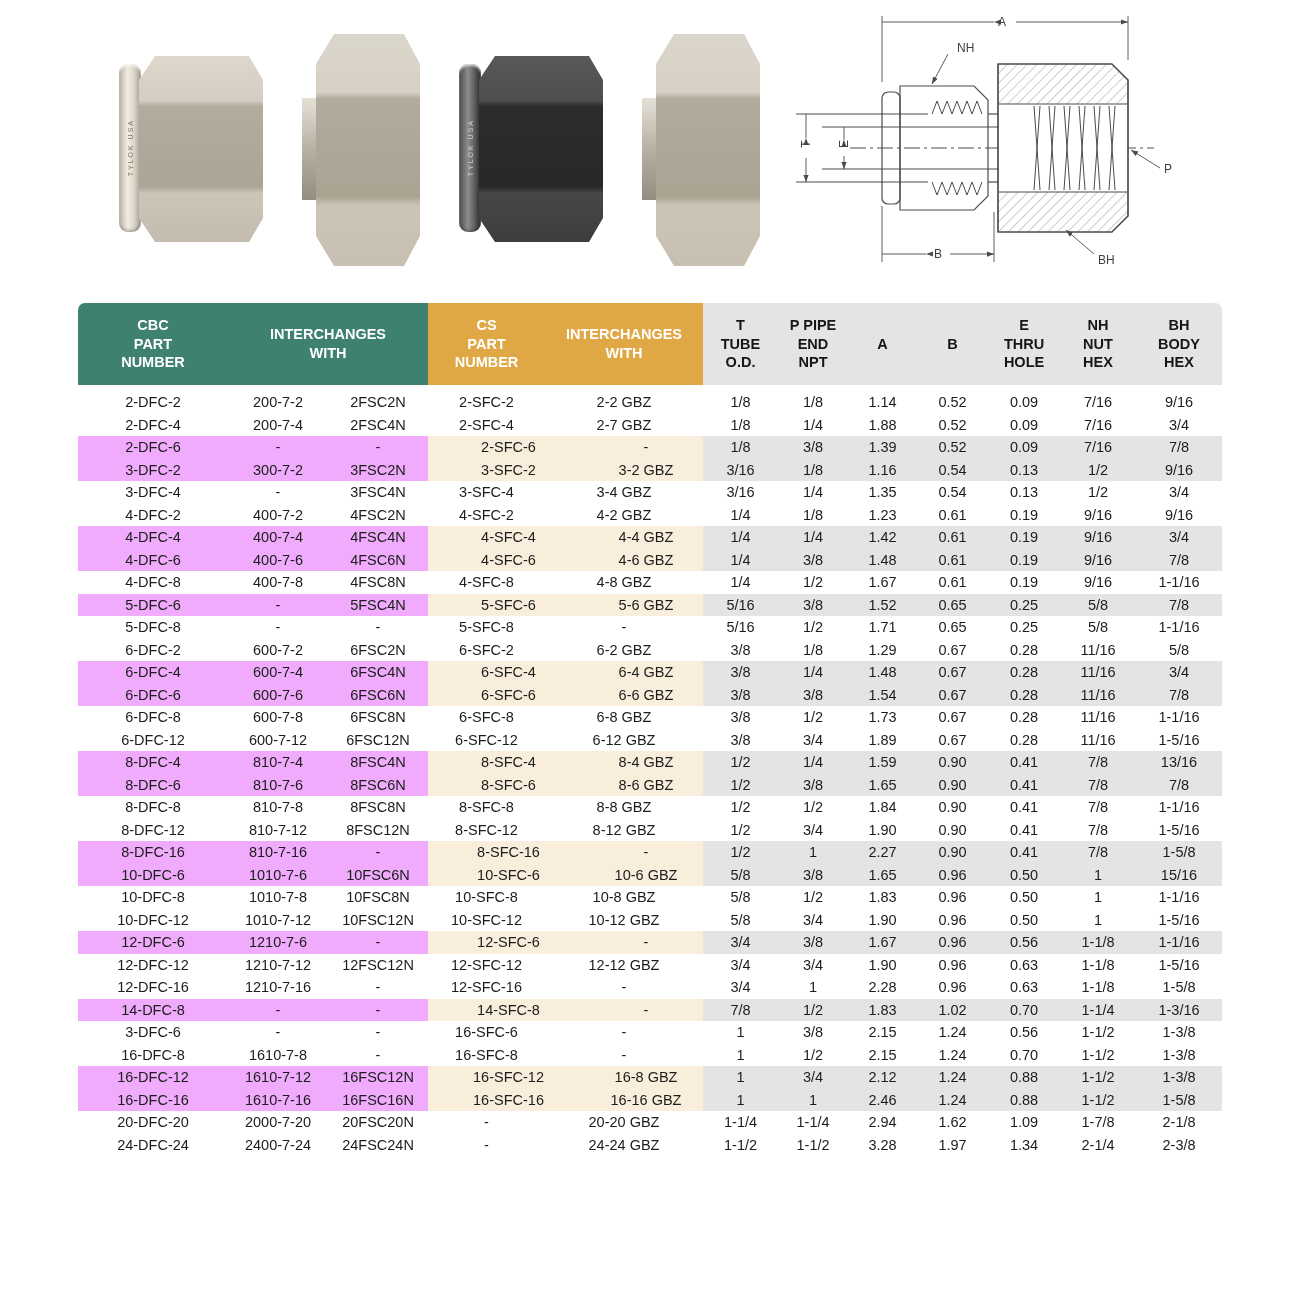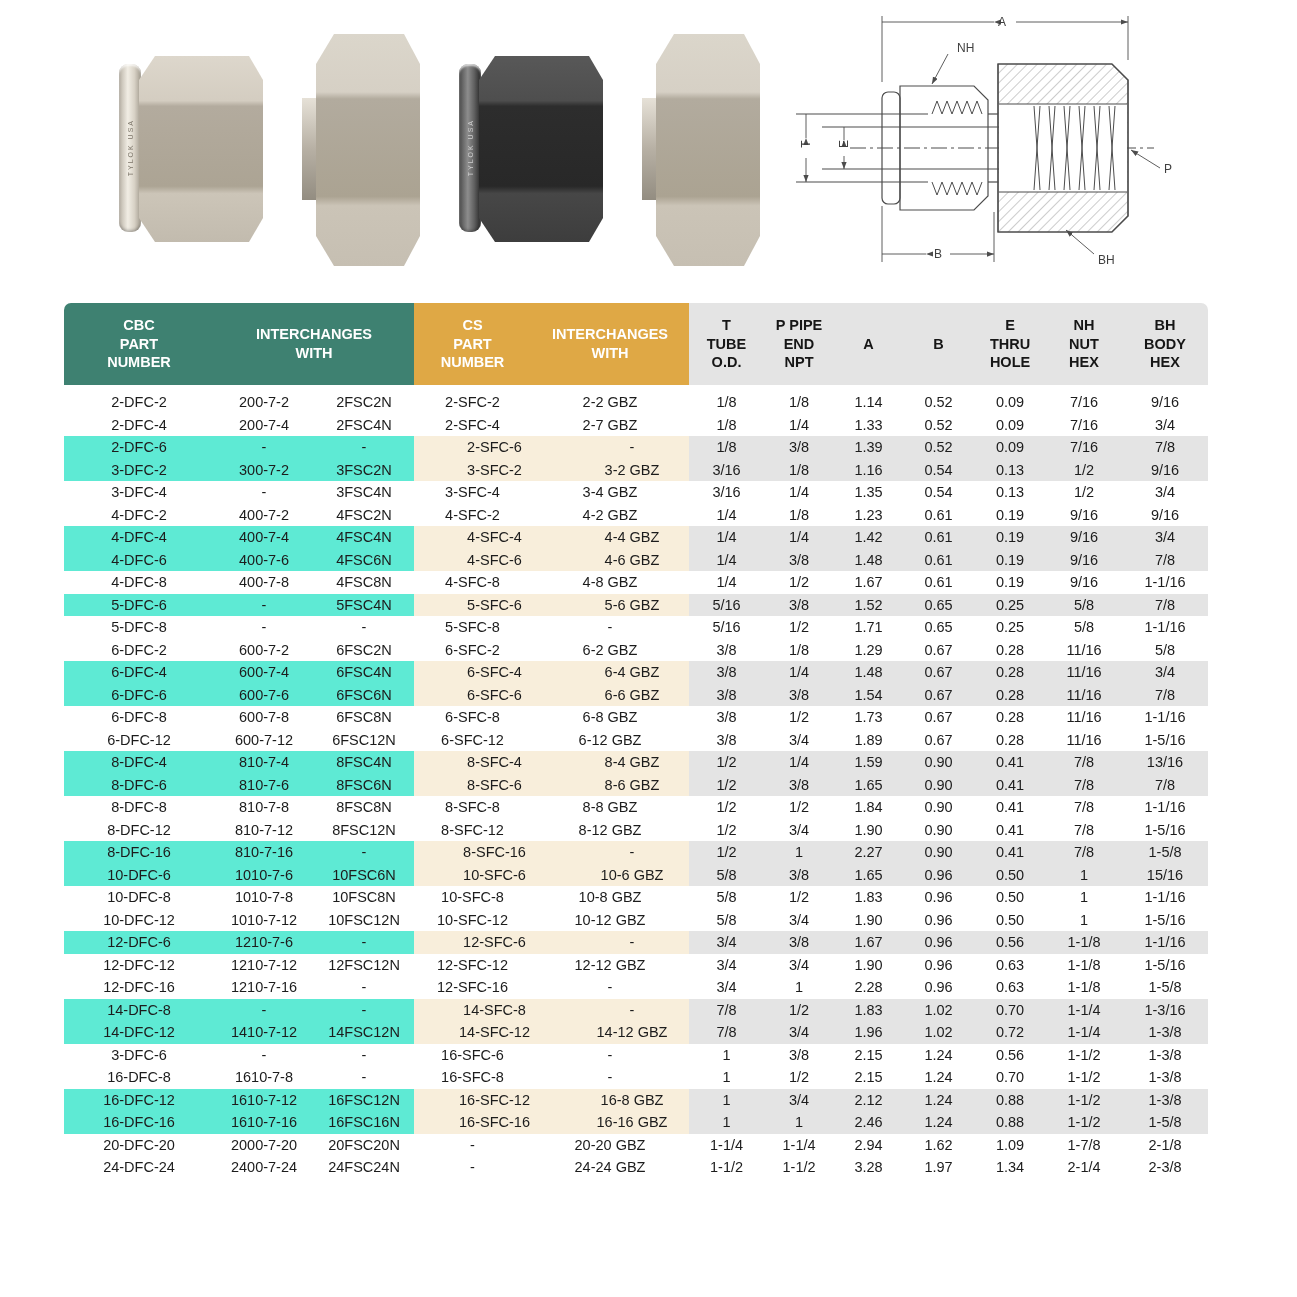--- a/index.html
+++ b/index.html
@@ -26,33 +26,33 @@
     background:linear-gradient(180deg,#dbd6cb 0%,#d6d0c5 25%,#b2ab9e 28%,#aba392 70%,#cbc4b7 74%,#c6bfb2 100%);}
   .photo.dark .ring{background:linear-gradient(90deg,#4a4a4a,#8d8d8d 40%,#5f5f5f 70%,#262626);}
   .photo.dark .stamp{color:#cfcfcf;}
   .photo.dark .nut{background:linear-gradient(180deg,#585858 0%,#4e4e4e 24%,#2d2d2d 27%,#282828 70%,#474747 74%,#3d3d3d 100%);}
 
   
   .drawing{position:absolute;left:782px;top:2px;width:450px;height:276px;}
   .drawing svg text{font-family:"Liberation Sans",sans-serif;font-size:12px;fill:#3f3f3f;}
 
   
-  .table-wrap{position:absolute;left:64px;top:303px;}
+  .table-wrap{position:absolute;left:78px;top:303px;}
   table{border-collapse:collapse;table-layout:fixed;width:1144px;}
   th{font-weight:bold;font-size:14.5px;line-height:1.3;white-space:pre-line;
      vertical-align:middle;text-align:center;height:82px;padding:0;
      border-bottom:6px solid #ffffff;}
   th.h-cbc{background:#3E8171;color:#ffffff;}
   th.h-cs{background:#DFA845;color:#ffffff;}
   th.h-dim{background:#E4E4E4;color:#161616;}
   th:first-child{border-top-left-radius:7px;}
   th:last-child{border-top-right-radius:7px;}
   td{height:22.5px;padding:0;text-align:center;vertical-align:middle;
      font-size:14.5px;color:#1c1c1c;}
-  tr.shaded td.sec-cbc{background:#5eead4;}
+  tr.shaded td.sec-cbc{background:#f0abfc;}
   tr.shaded td.sec-cs{background:#F8EEDB;padding-left:44px;}
   tr.shaded td.sec-dim{background:#E4E4E4;}
 </style>
 </head>
 <body>
 
 <div class="sheet">
 
   <div class="photo" style="left:95px;top:26px;">
     <div class="ring">
@@ -211,21 +211,21 @@
             <td class="sec-dim">9/16</td>
           </tr>
           <tr>
             <td class="sec-cbc">2-DFC-4</td>
             <td class="sec-cbc">200-7-4</td>
             <td class="sec-cbc">2FSC4N</td>
             <td class="sec-cs">2-SFC-4</td>
             <td class="sec-cs">2-7 GBZ</td>
             <td class="sec-dim">1/8</td>
             <td class="sec-dim">1/4</td>
-            <td class="sec-dim">1.33</td>
+            <td class="sec-dim">1.88</td>
             <td class="sec-dim">0.52</td>
             <td class="sec-dim">0.09</td>
             <td class="sec-dim">7/16</td>
             <td class="sec-dim">3/4</td>
           </tr>
           <tr class="shaded">
             <td class="sec-cbc">2-DFC-6</td>
             <td class="sec-cbc">-</td>
             <td class="sec-cbc">-</td>
             <td class="sec-cs">2-SFC-6</td>
@@ -581,34 +581,20 @@
             <td class="sec-cs">14-SFC-8</td>
             <td class="sec-cs">-</td>
             <td class="sec-dim">7/8</td>
             <td class="sec-dim">1/2</td>
             <td class="sec-dim">1.83</td>
             <td class="sec-dim">1.02</td>
             <td class="sec-dim">0.70</td>
             <td class="sec-dim">1-1/4</td>
             <td class="sec-dim">1-3/16</td>
           </tr>
-          <tr class="shaded">
-            <td class="sec-cbc">14-DFC-12</td>
-            <td class="sec-cbc">1410-7-12</td>
-            <td class="sec-cbc">14FSC12N</td>
-            <td class="sec-cs">14-SFC-12</td>
-            <td class="sec-cs">14-12 GBZ</td>
-            <td class="sec-dim">7/8</td>
-            <td class="sec-dim">3/4</td>
-            <td class="sec-dim">1.96</td>
-            <td class="sec-dim">1.02</td>
-            <td class="sec-dim">0.72</td>
-            <td class="sec-dim">1-1/4</td>
-            <td class="sec-dim">1-3/8</td>
-          </tr>
           <tr>
             <td class="sec-cbc">3-DFC-6</td>
             <td class="sec-cbc">-</td>
             <td class="sec-cbc">-</td>
             <td class="sec-cs">16-SFC-6</td>
             <td class="sec-cs">-</td>
             <td class="sec-dim">1</td>
             <td class="sec-dim">3/8</td>
             <td class="sec-dim">2.15</td>
             <td class="sec-dim">1.24</td>

